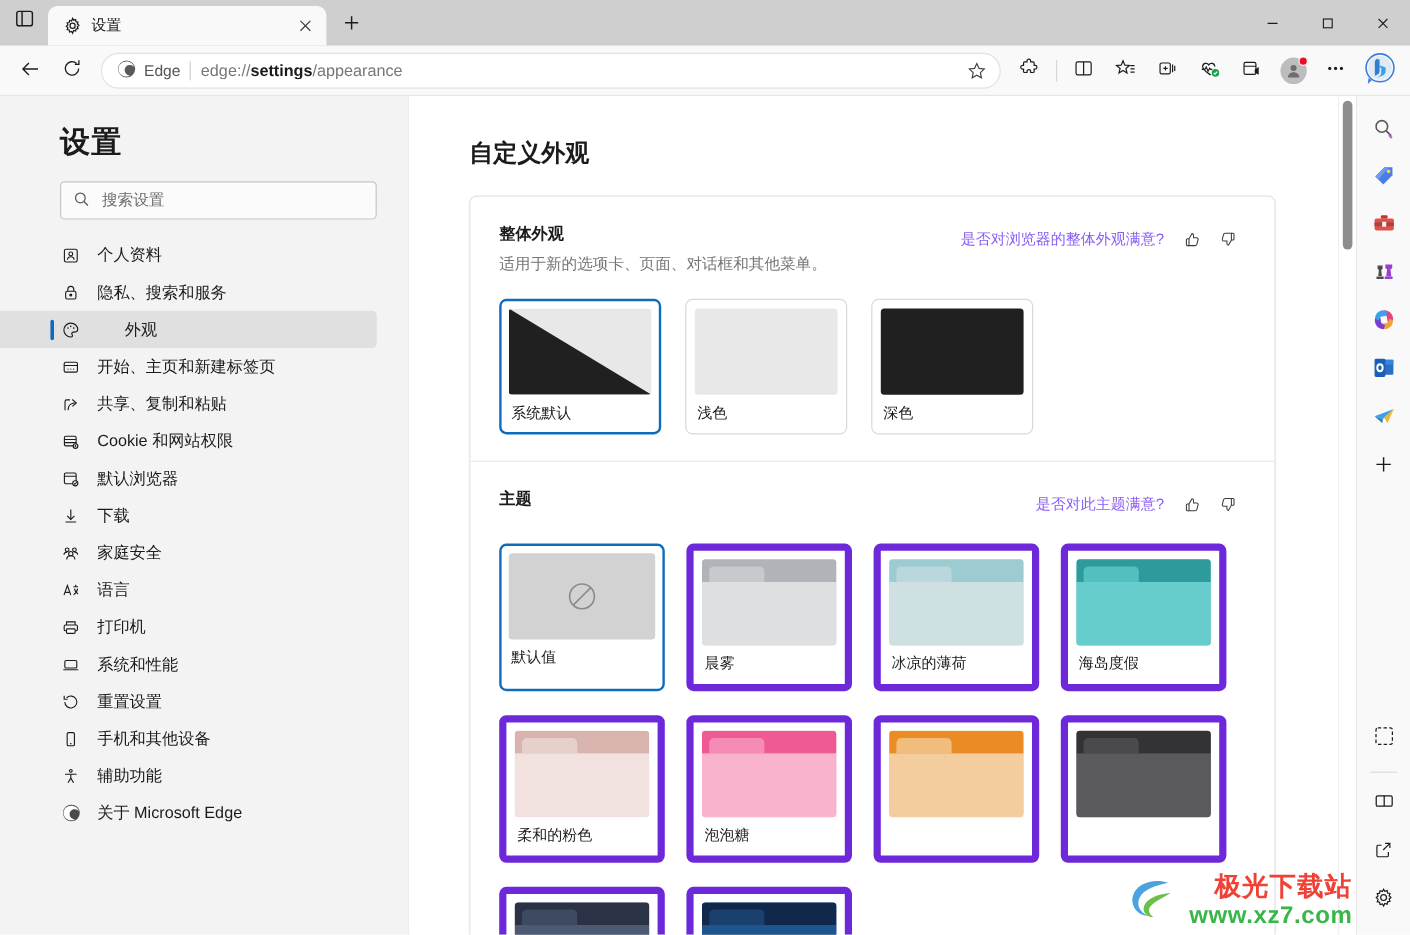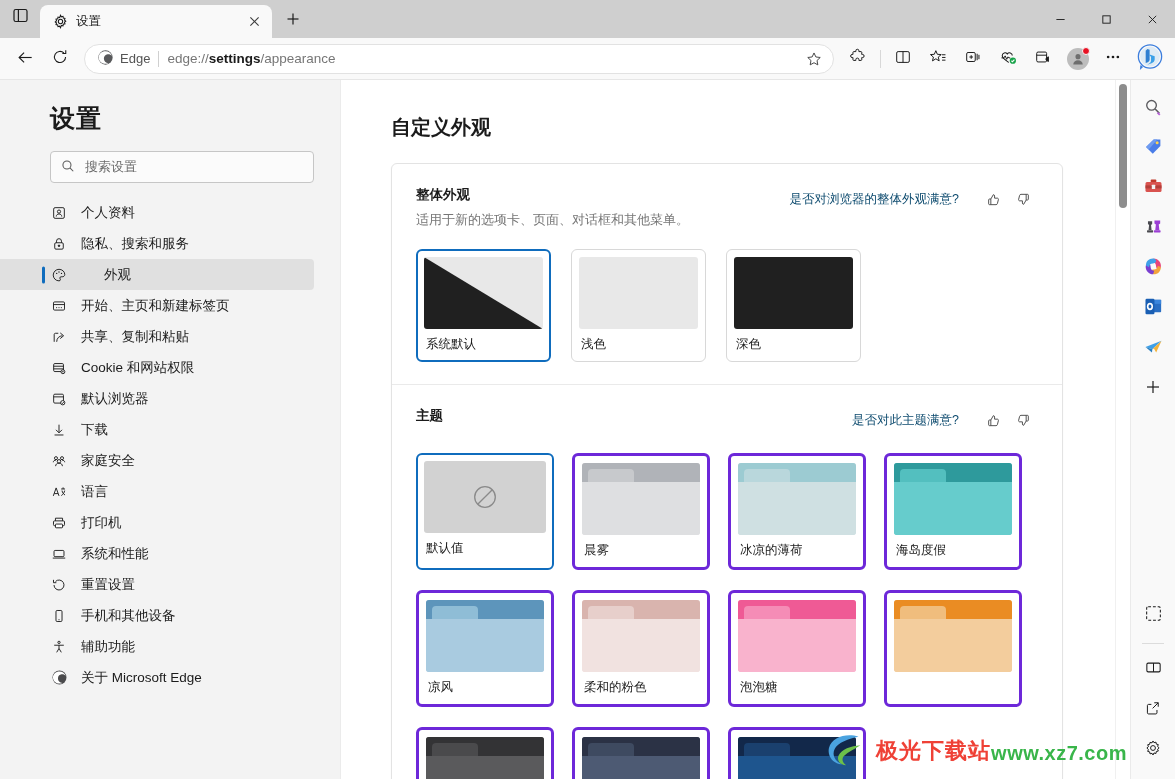--- a/index.html
+++ b/index.html
@@ -107,42 +107,42 @@
 
   .card {
     width:672px; background:#fff; border:1px solid #e3e3e3; border-radius:6px;
     box-shadow:0 1px 2px rgba(0,0,0,.045);
   }
   .sect { padding:22px 24px 0 24px; }
   .sect-head { display:flex; align-items:flex-start; justify-content:space-between; }
   .sect-title { font-size:13.5px; font-weight:bold; color:#1b1b1b; }
   .sect-sub { font-size:13px; color:#767676; margin-top:7px; }
   .feedback { display:flex; align-items:center; gap:0; }
-  .fb-q { font-size:12.5px; color:#0c4a6e; margin-right:19px; }
+  .fb-q { font-size:12.5px; color:#8b5cf6; margin-right:8px; }
   .fb-btn { width:30px; height:26px; display:flex; align-items:center; justify-content:center; color:#3b3b3b; }
 
   
   .mode-row { display:flex; gap:20px; margin-top:20px; padding-bottom:22px; }
   .mode-tile {
     width:135px; border:1px solid #d8d8d8; border-radius:6px; background:#fff;
     padding:7px 7px 4px 7px;
   }
   .mode-tile.sel { border:2px solid #0f6cbd; padding:6px 6px 3px 6px; }
   .mode-thumb { width:100%; height:72px; border-radius:3px; overflow:hidden; }
   .mode-name { font-size:12.5px; color:#1b1b1b; padding:7px 2px 4px 2px; }
 
   .divider { height:1px; background:#eaeaea; margin:0; }
 
   
   .theme-grid {
     display:grid; grid-template-columns:repeat(4,138px); gap:20px 18px;
     margin-top:20px; padding-bottom:8px;
   }
   .theme-tile {
-    border:3px solid #6d28d9; border-radius:6px; background:#fff;
+    border:6px solid #6d28d9; border-radius:6px; background:#fff;
     padding:7px 7px 4px 7px;
   }
   .theme-tile.sel { border:2px solid #0f6cbd; padding:6px 6px 3px 6px; }
   .theme-thumb {
     width:100%; height:72px; border-radius:3px; overflow:hidden;
     position:relative;
   }
   .th-tabbar { position:absolute; left:0; top:0; right:0; height:19px; }
   .th-tab {
     position:absolute; left:6px; top:6px; width:46px; bottom:0;
@@ -166,21 +166,21 @@
   }
   .rail-btn { width:32px; height:32px; border-radius:6px; display:flex; align-items:center; justify-content:center; margin-bottom:8px; }
   .rail-spacer { flex:1 1 auto; }
   .rail-div { width:22px; height:1px; background:#dcdcdc; margin:4px 0 9px 0; }
 
   
   .watermark {
     position:absolute; right:48px; bottom:6px; display:flex; align-items:center;
     gap:6px; pointer-events:none; user-select:none;
   }
-  .wm-texts { display:flex; flex-direction:row; line-height:1;text-align:right; }
+  .wm-texts { display:flex; flex-direction:column; line-height:1;text-align:right; }
   .wm-main { font-size:22px; font-weight:bold; color:#ef4136; letter-spacing:1px; }
   .wm-sub { font-size:20px; font-weight:bold; color:#39b54a; margin-top:3px; letter-spacing:.5px; }
 </style>
 </head>
 <body>
 
 <div class="app">
 
   <div class="titlebar">
     <div class="tab-strip-btn">
@@ -655,29 +655,20 @@
                 <div class="theme-tile">
                   <div class="theme-thumb" style="background: rgb(102, 204, 204);">
                     <div class="th-tabbar" style="background: rgb(46, 154, 156);">
                       <div class="th-tab" style="background: rgb(83, 191, 191);"></div>
                     </div>
                     <div class="th-body" style="background: rgb(102, 204, 204);"></div>
                   </div>
                   <div class="theme-name">海岛度假</div>
                 </div>
                 <div class="theme-tile">
-                  <div class="theme-thumb" style="background: rgb(169, 203, 224);">
-                    <div class="th-tabbar" style="background: rgb(93, 149, 187);">
-                      <div class="th-tab" style="background: rgb(143, 189, 214);"></div>
-                    </div>
-                    <div class="th-body" style="background: rgb(169, 203, 224);"></div>
-                  </div>
-                  <div class="theme-name">凉风</div>
-                </div>
-                <div class="theme-tile">
                   <div class="theme-thumb" style="background: rgb(241, 226, 224);">
                     <div class="th-tabbar" style="background: rgb(217, 180, 174);">
                       <div class="th-tab" style="background: rgb(231, 207, 203);"></div>
                     </div>
                     <div class="th-body" style="background: rgb(241, 226, 224);"></div>
                   </div>
                   <div class="theme-name">柔和的粉色</div>
                 </div>
                 <div class="theme-tile">
                   <div class="theme-thumb" style="background: rgb(249, 179, 205);">

